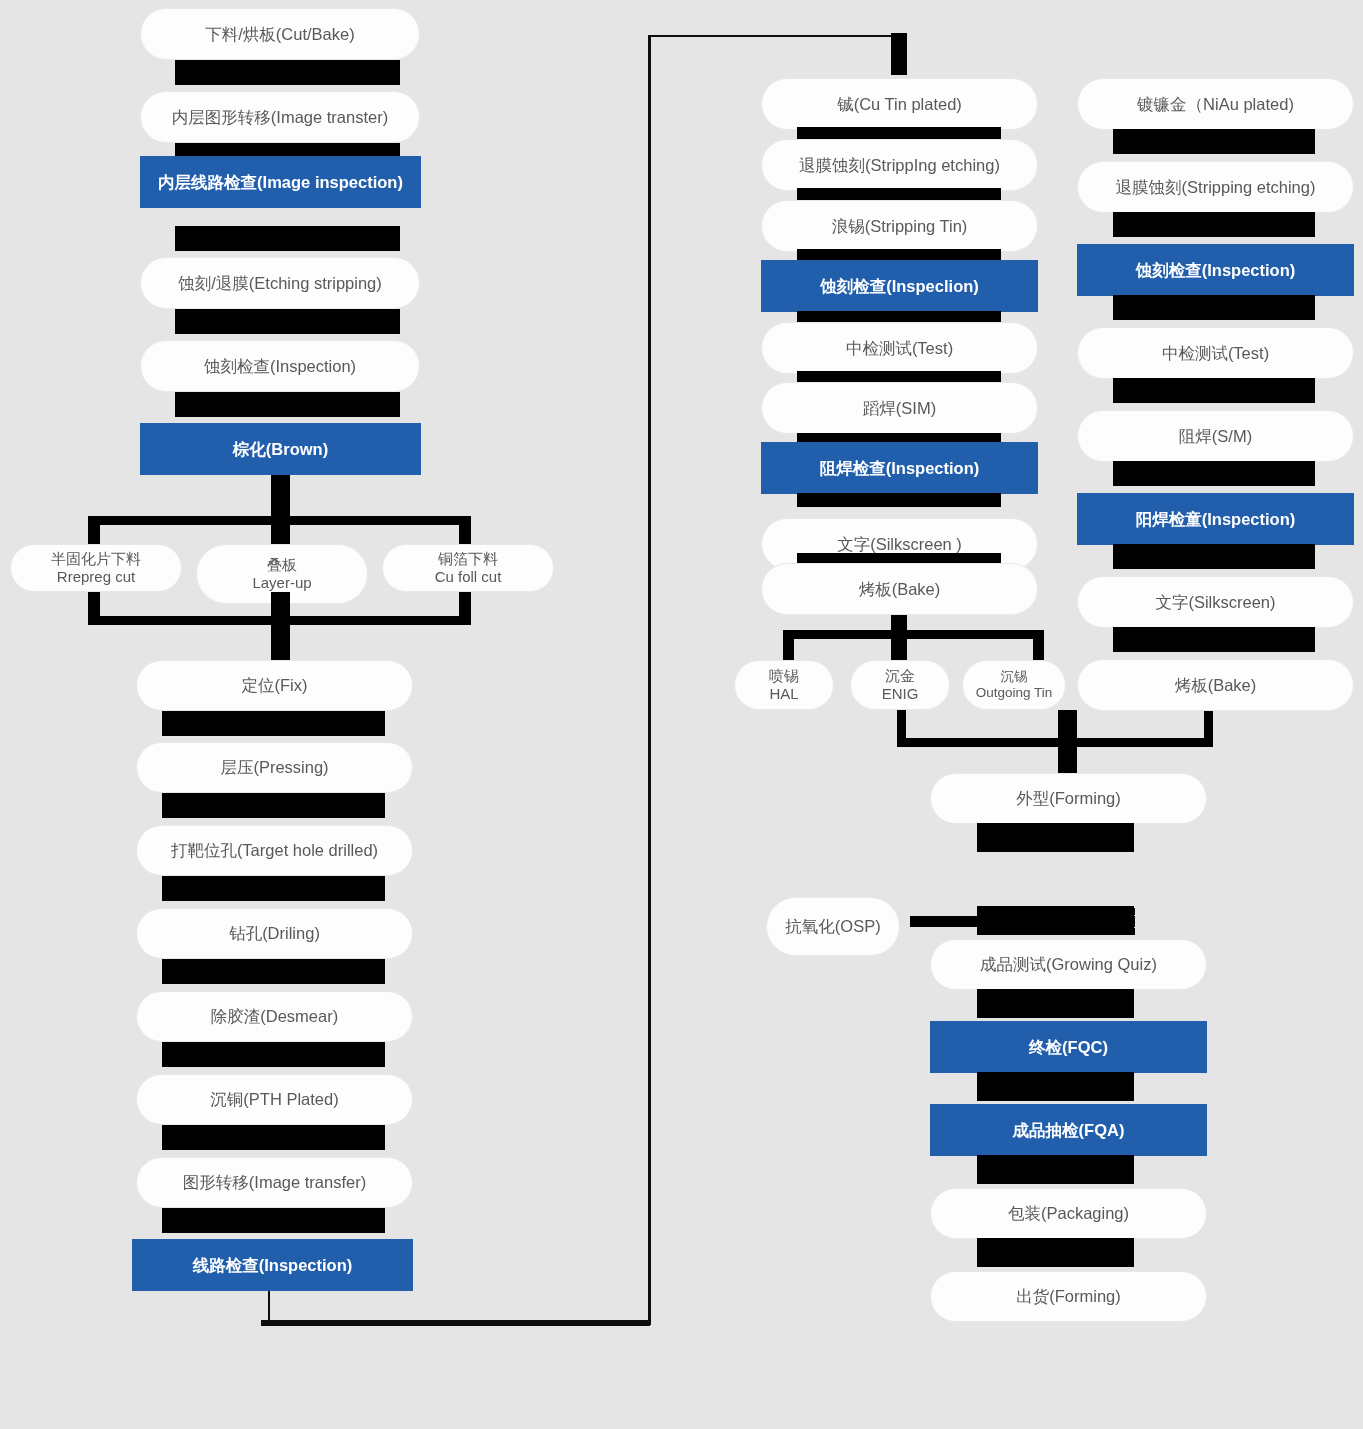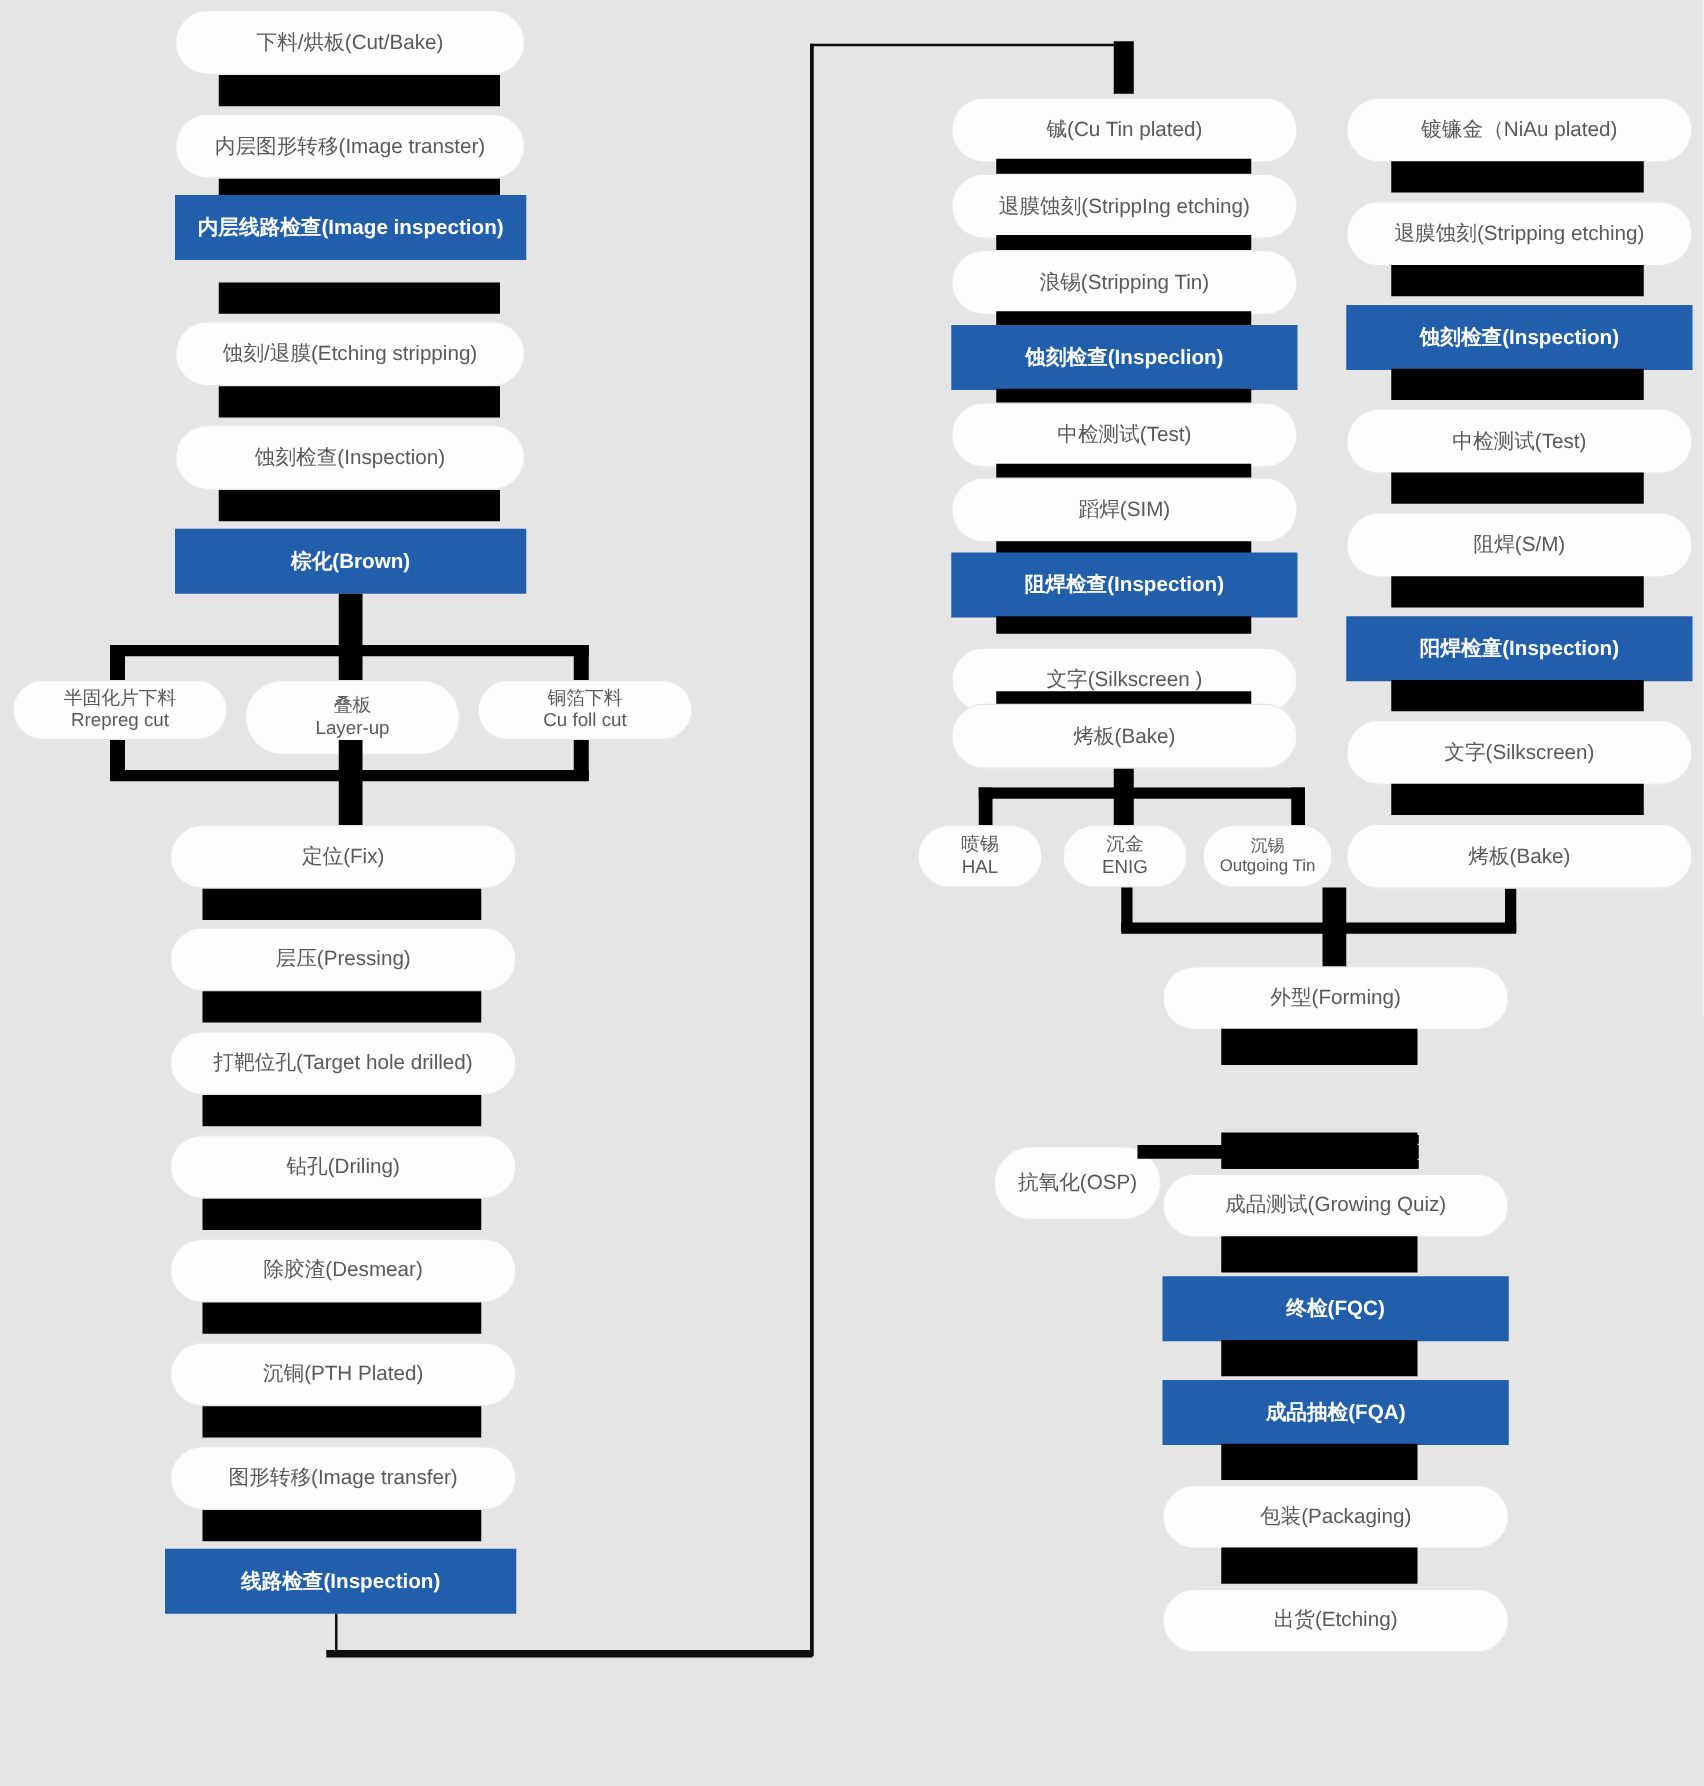--- a/index.html
+++ b/index.html
@@ -207,20 +207,20 @@
 
   <div class="node hl" style="left:930px; top:1021px; width:277px; height:52px;">终检(FQC)</div>
   <div class="bar" style="left:977px; top:1072px; width:157px; height:29px;"></div>
 
   <div class="node hl" style="left:930px; top:1104px; width:277px; height:52px;">成品抽检(FQA)</div>
   <div class="bar" style="left:977px; top:1155px; width:157px; height:29px;"></div>
 
   <div class="node plain" style="left:930px; top:1188px; width:277px; height:51px;">包装(Packaging)</div>
   <div class="bar" style="left:977px; top:1238px; width:157px; height:29px;"></div>
 
-  <div class="node plain" style="left:930px; top:1271px; width:277px; height:51px;">出货(Etching)</div>
-
-  <div class="node plain" style="left:795px; top:897px; width:134px; height:59px;margin-top:20px;">抗氧化(OSP)</div>
+  <div class="node plain" style="left:930px; top:1271px; width:277px; height:51px;">出货(Forming)</div>
+
+  <div class="node plain" style="left:766px; top:897px; width:134px; height:59px;">抗氧化(OSP)</div>
   <div class="bar" style="left:910px; top:916px; width:225px; height:11px;"></div>
   <div class="bar" style="left:978px; top:908px; width:157px; height:7px;"></div>
   <div class="bar" style="left:978px; top:928px; width:157px; height:7px;"></div>
 
 </div>
 
 </body></html>

